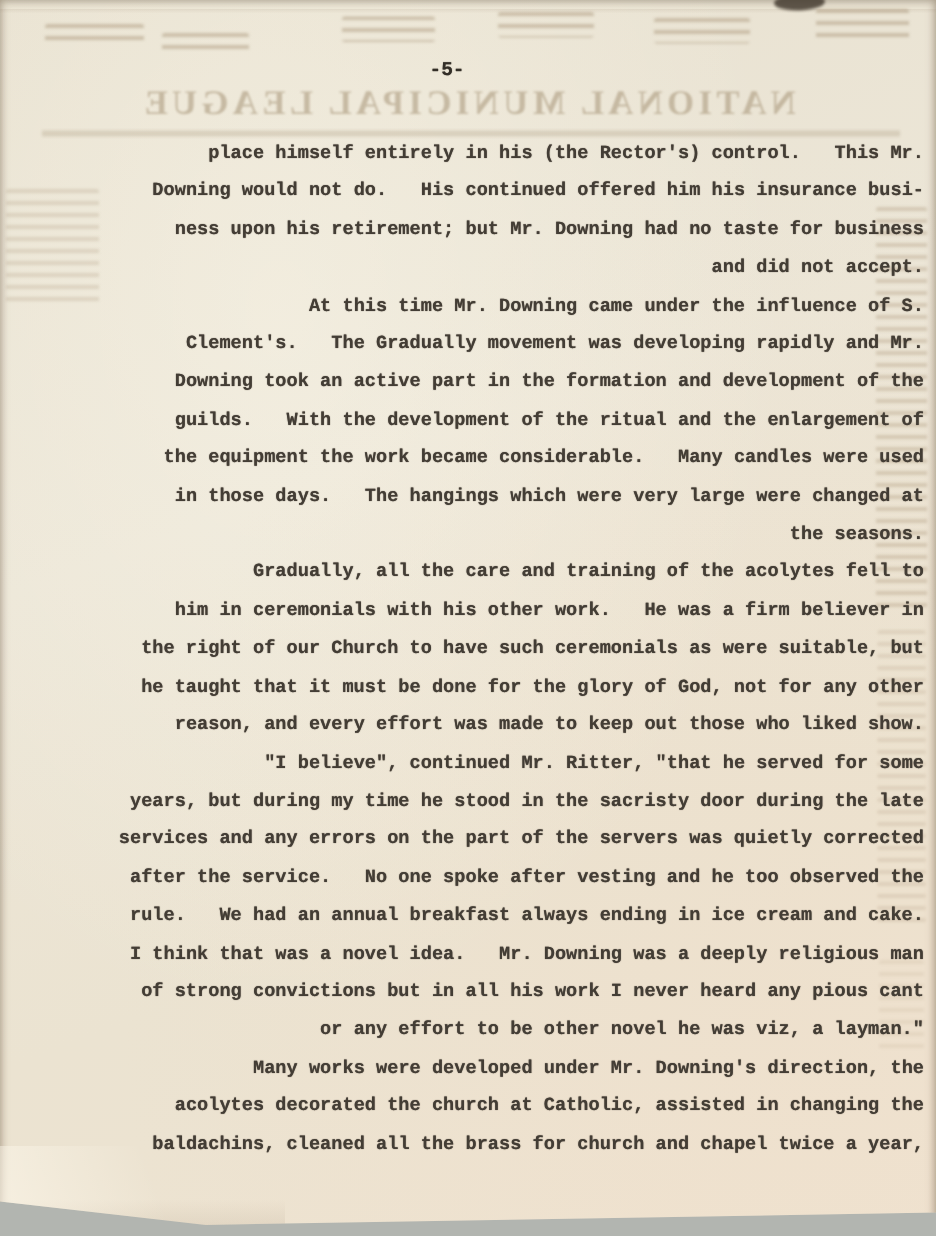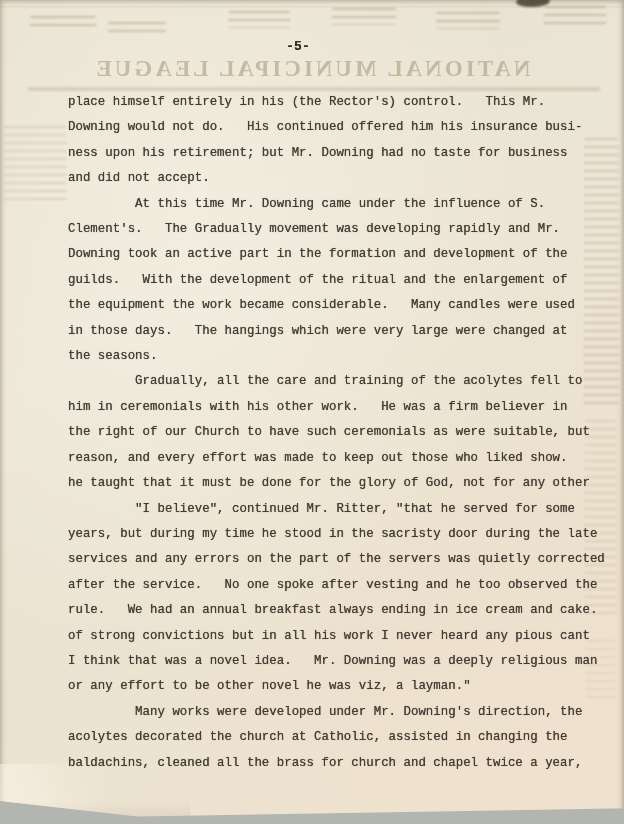--- a/index.html
+++ b/index.html
@@ -76,23 +76,24 @@
   .page-number {
     position: absolute; left: 270px; top: 39px; width: 56px;
     text-align: center; font-size: 13px; font-weight: bold;
     color: #332e27; text-shadow: 0 0 0.6px rgba(50,44,36,0.9);
   }
   .typed-lines {
     position: absolute; left: 68px; top: 90px; width: 548px;
   }
   .tline {
     white-space: pre;
-    font-size: 12.4px; line-height: 25.4px; font-weight: normal;
+    font-size: 12.4px; line-height: 25.4px; font-weight: bold;
     color: #433d35; text-shadow: 0 0 0.7px rgba(62,53,43,0.85);
     letter-spacing: 0.02px;
+    text-align: right;
   }
 
   
 </style>
 </head>
 <body>
 
 <div class="stage">
 
   <div class="paper"></div>
@@ -124,28 +125,28 @@
       <div class="tline">         At this time Mr. Downing came under the influence of S.</div>
       <div class="tline">Clement's.   The Gradually movement was developing rapidly and Mr.</div>
       <div class="tline">Downing took an active part in the formation and development of the</div>
       <div class="tline">guilds.   With the development of the ritual and the enlargement of</div>
       <div class="tline">the equipment the work became considerable.   Many candles were used</div>
       <div class="tline">in those days.   The hangings which were very large were changed at</div>
       <div class="tline">the seasons.</div>
       <div class="tline">         Gradually, all the care and training of the acolytes fell to</div>
       <div class="tline">him in ceremonials with his other work.   He was a firm believer in</div>
       <div class="tline">the right of our Church to have such ceremonials as were suitable, but</div>
+      <div class="tline">he taught that it must be done for the glory of God, not for any other</div>
       <div class="tline">reason, and every effort was made to keep out those who liked show.</div>
-      <div class="tline">he taught that it must be done for the glory of God, not for any other</div>
       <div class="tline">         "I believe", continued Mr. Ritter, "that he served for some</div>
       <div class="tline">years, but during my time he stood in the sacristy door during the late</div>
       <div class="tline">services and any errors on the part of the servers was quietly corrected</div>
       <div class="tline">after the service.   No one spoke after vesting and he too observed the</div>
       <div class="tline">rule.   We had an annual breakfast always ending in ice cream and cake.</div>
+      <div class="tline">I think that was a novel idea.   Mr. Downing was a deeply religious man</div>
       <div class="tline">of strong convictions but in all his work I never heard any pious cant</div>
-      <div class="tline">I think that was a novel idea.   Mr. Downing was a deeply religious man</div>
       <div class="tline">or any effort to be other novel he was viz, a layman."</div>
       <div class="tline">         Many works were developed under Mr. Downing's direction, the</div>
       <div class="tline">acolytes decorated the church at Catholic, assisted in changing the</div>
       <div class="tline">baldachins, cleaned all the brass for church and chapel twice a year,</div>
     </div>
 
 </div>
 
 </body></html>

